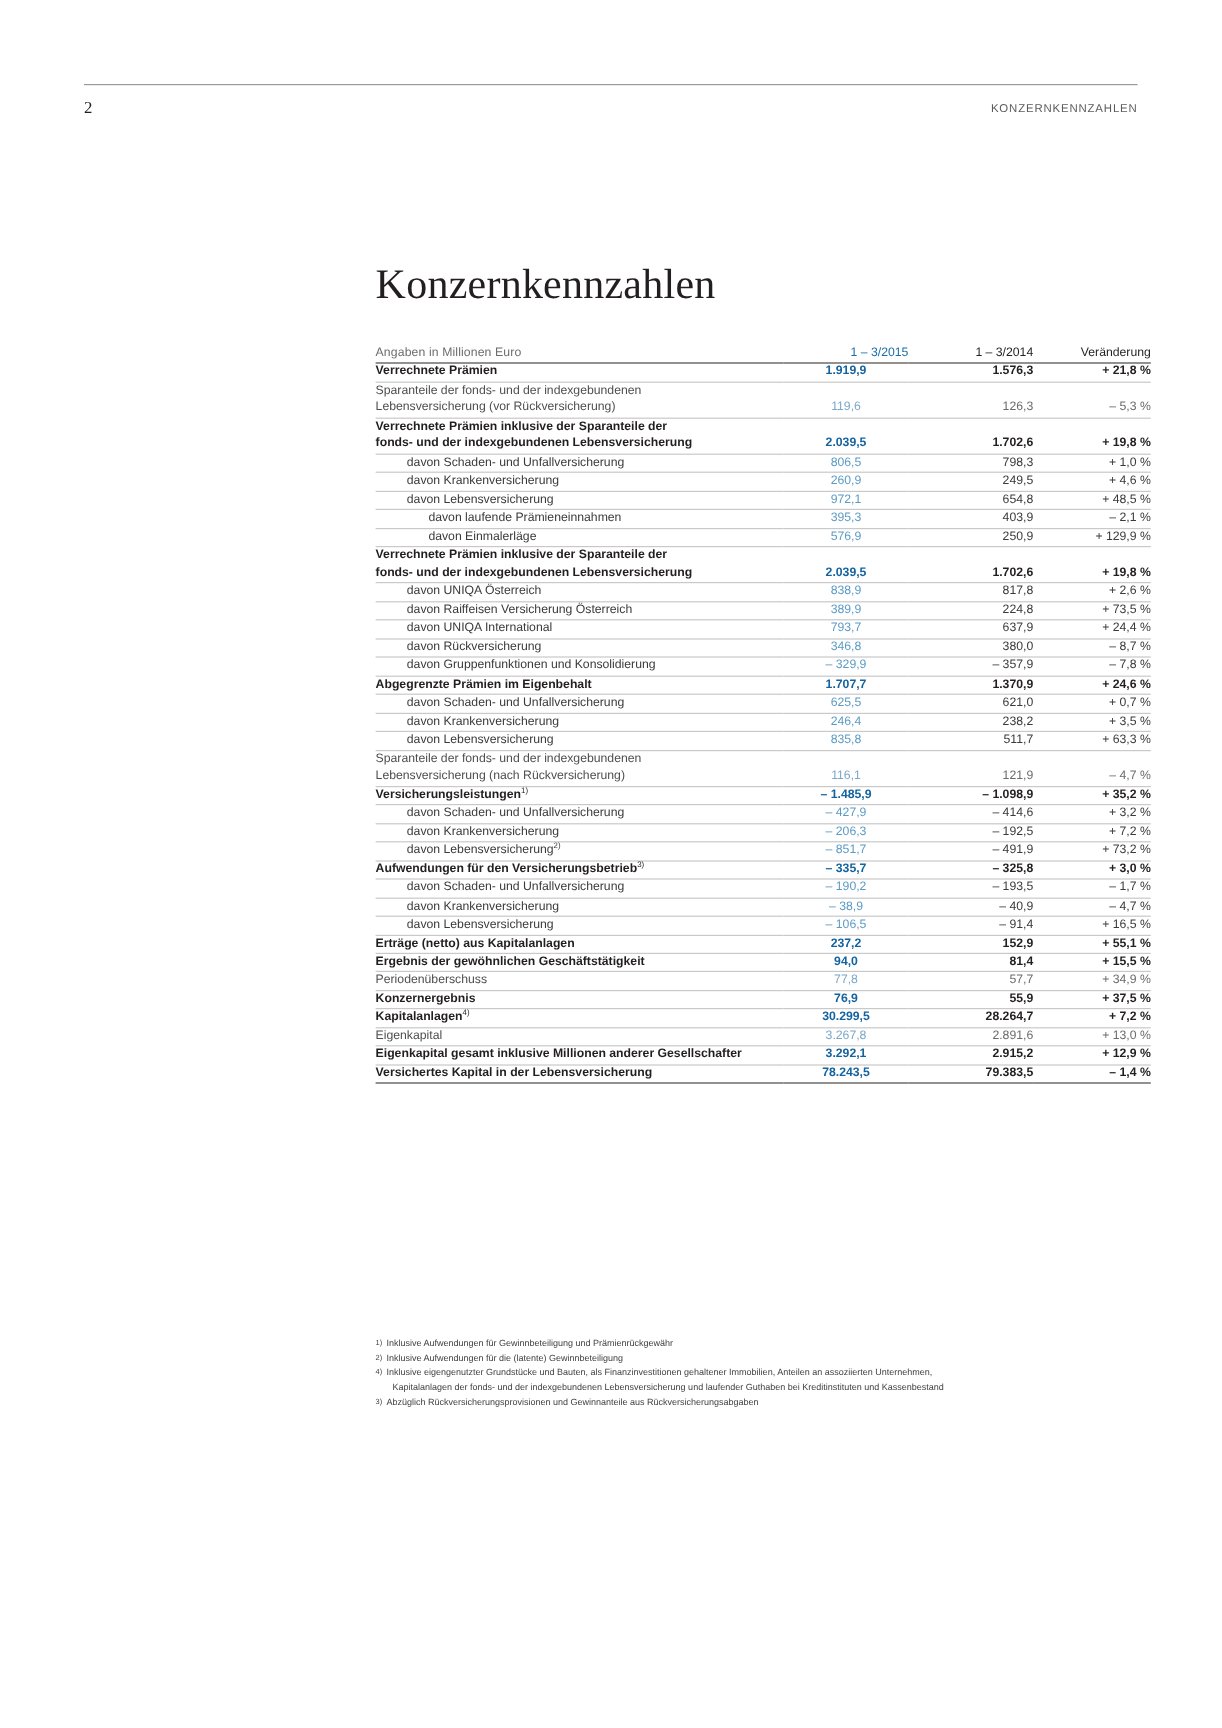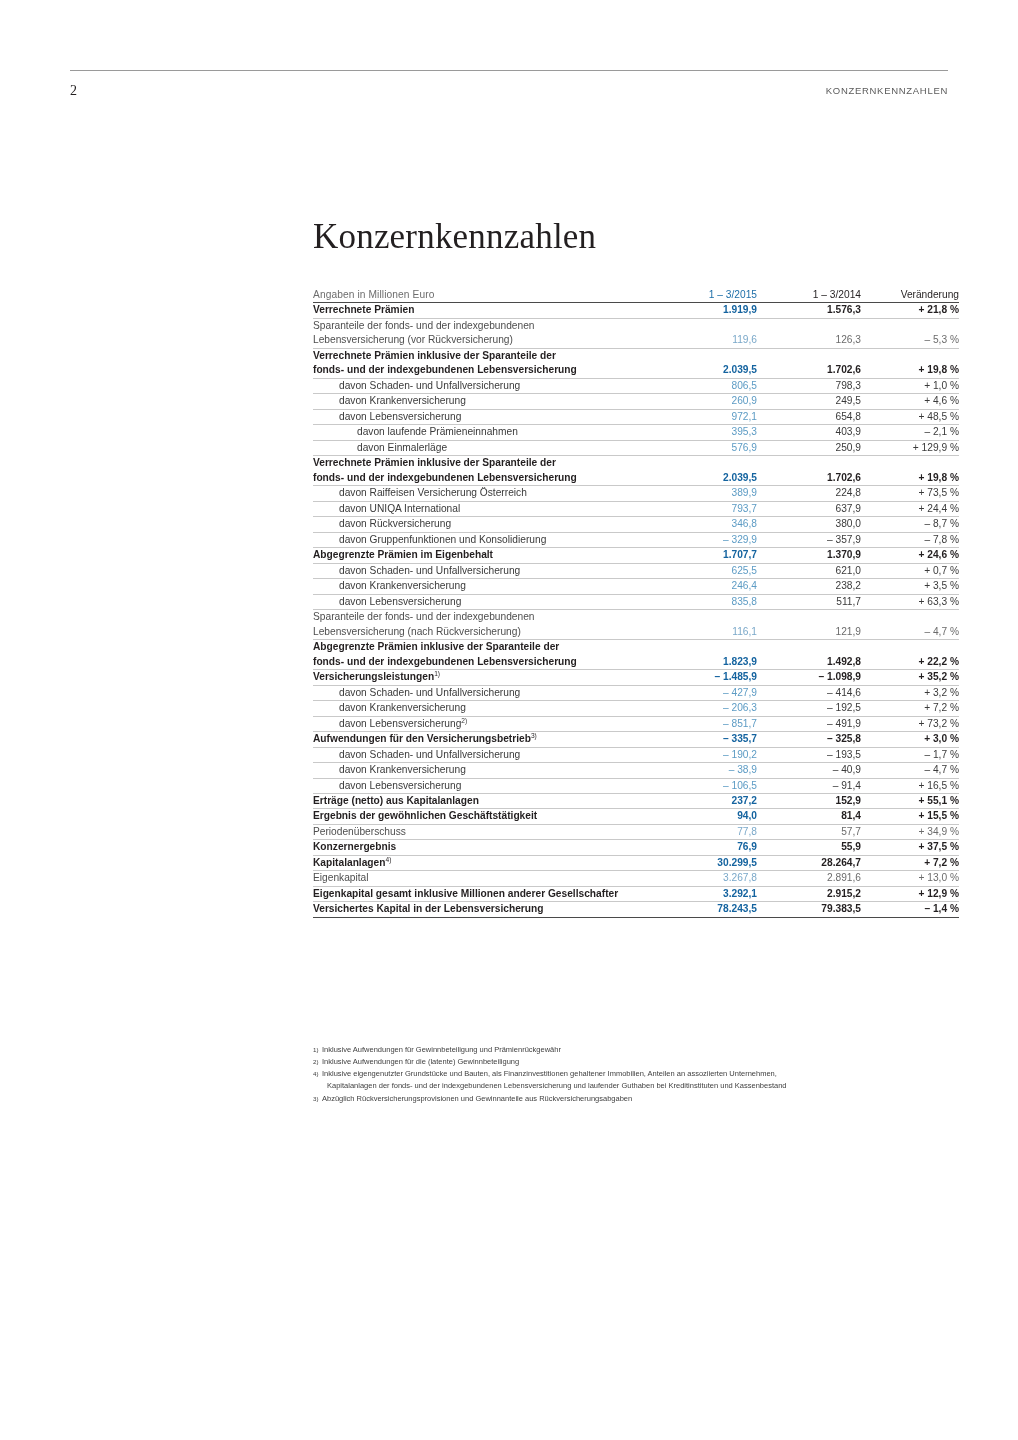--- a/index.html
+++ b/index.html
@@ -124,21 +124,21 @@
     padding-left: 1px;
     padding-right: 8px;
     color: #231f20;
   }
   td.num {
     text-align: right;
     padding-right: 1px;
     white-space: nowrap;
     font-variant-numeric: tabular-nums;
   }
-  td.num.y1 { color: #1d6ea8; }
+  td.num.y1 { color: #1d6ea8; text-align: center; }
   td.num.y2 { color: #231f20; }
   td.num.chg { color: #231f20; }
 
   
   tr.bold td { font-weight: 700; }
   tr.bold td.num.y1 { color: #14639f; }
 
   tr.muted td.label { color: #4e4e4e; }
   tr.muted td.num.y1 { color: #7aa8c9; }
   tr.muted td.num.y2 { color: #6b6b6b; }
@@ -158,21 +158,21 @@
     font-size: 6.6px;
     vertical-align: super;
     line-height: 0;
     font-weight: 400;
   }
 
   
   .footnotes {
     position: absolute;
     left: 313px;
-    top: 1044px;
+    top: 1114px;
     width: 660px;
   }
   .fnote {
     font-size: 7.5px;
     line-height: 1.62;
     color: #3f3f3f;
     display: flex;
     align-items: flex-start;
   }
   .fnote .mark {
@@ -261,20 +261,26 @@
             <td class="num y2">250,9</td>
             <td class="num chg">+ 129,9 %</td>
           </tr>
           <tr class="bold">
             <td class="label"><span>Verrechnete Prämien inklusive der Sparanteile der</span><span class="l2">fonds- und der indexgebundenen Lebensversicherung</span></td>
             <td class="num y1">2.039,5</td>
             <td class="num y2">1.702,6</td>
             <td class="num chg">+ 19,8 %</td>
           </tr>
           <tr class="sub">
+            <td class="label ind1"><span>davon UNIQA Österreich</span></td>
+            <td class="num y1">838,9</td>
+            <td class="num y2">817,8</td>
+            <td class="num chg">+ 2,6 %</td>
+          </tr>
+          <tr class="sub">
             <td class="label ind1"><span>davon Raiffeisen Versicherung Österreich</span></td>
             <td class="num y1">389,9</td>
             <td class="num y2">224,8</td>
             <td class="num chg">+ 73,5 %</td>
           </tr>
           <tr class="sub">
             <td class="label ind1"><span>davon UNIQA International</span></td>
             <td class="num y1">793,7</td>
             <td class="num y2">637,9</td>
             <td class="num chg">+ 24,4 %</td>
@@ -313,26 +319,20 @@
             <td class="label ind1"><span>davon Lebensversicherung</span></td>
             <td class="num y1">835,8</td>
             <td class="num y2">511,7</td>
             <td class="num chg">+ 63,3 %</td>
           </tr>
           <tr class="muted">
             <td class="label"><span>Sparanteile der fonds- und der indexgebundenen</span><span class="l2">Lebensversicherung (nach Rückversicherung)</span></td>
             <td class="num y1">116,1</td>
             <td class="num y2">121,9</td>
             <td class="num chg">– 4,7 %</td>
-          </tr>
-          <tr class="bold">
-            <td class="label"><span>Abgegrenzte Prämien inklusive der Sparanteile der</span><span class="l2">fonds- und der indexgebundenen Lebensversicherung</span></td>
-            <td class="num y1">1.823,9</td>
-            <td class="num y2">1.492,8</td>
-            <td class="num chg">+ 22,2 %</td>
           </tr>
           <tr class="bold">
             <td class="label"><span>Versicherungsleistungen</span><sup class="fn">1)</sup></td>
             <td class="num y1">– 1.485,9</td>
             <td class="num y2">– 1.098,9</td>
             <td class="num chg">+ 35,2 %</td>
           </tr>
           <tr class="sub">
             <td class="label ind1"><span>davon Schaden- und Unfallversicherung</span></td>
             <td class="num y1">– 427,9</td>

